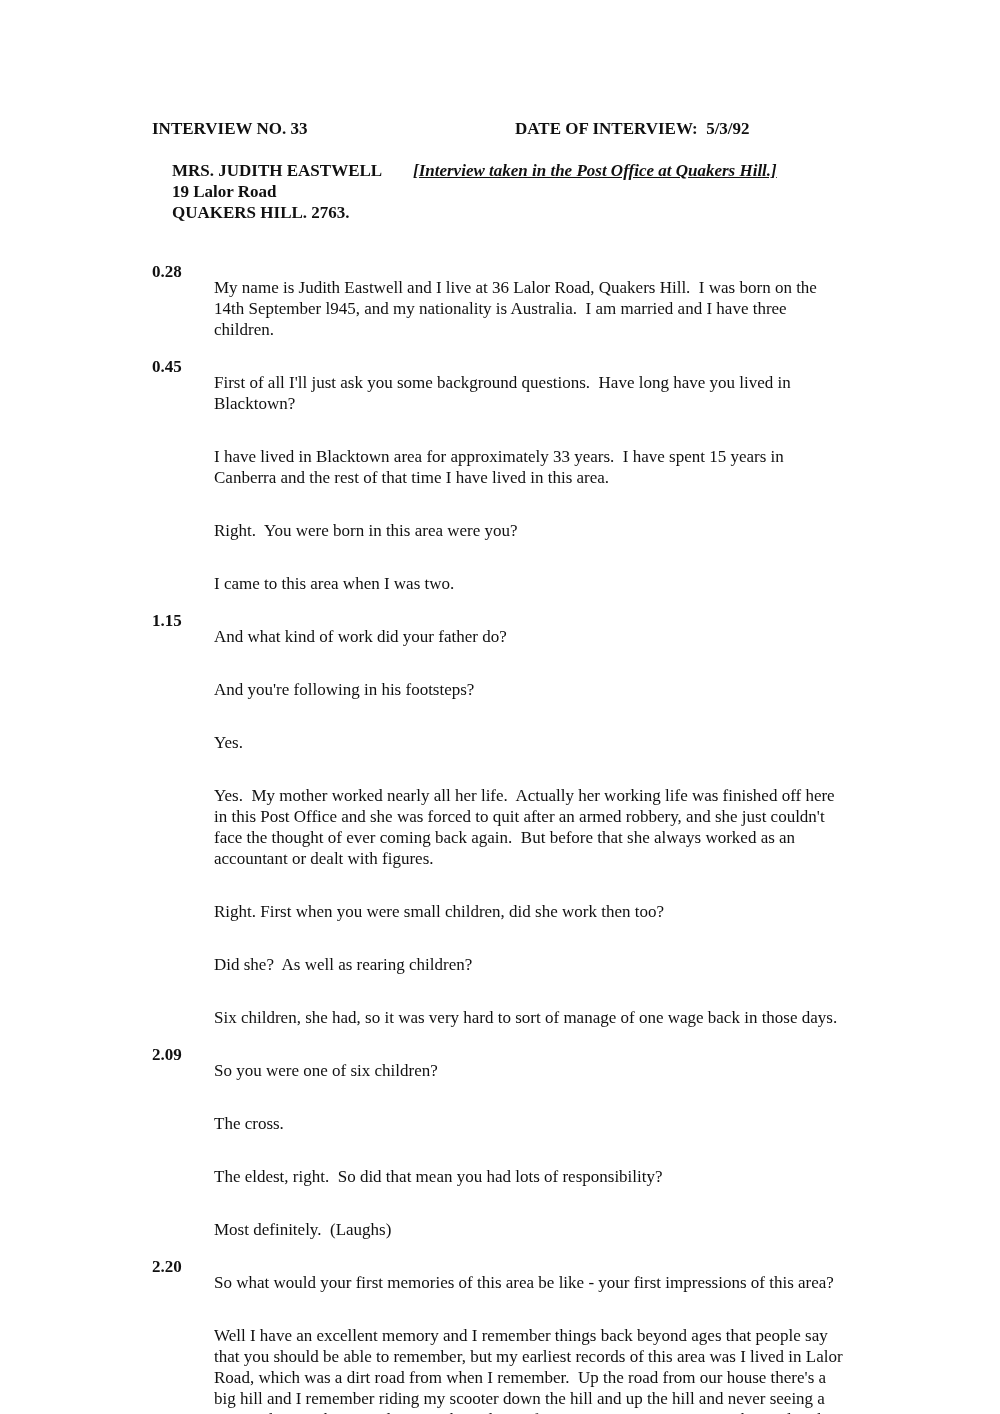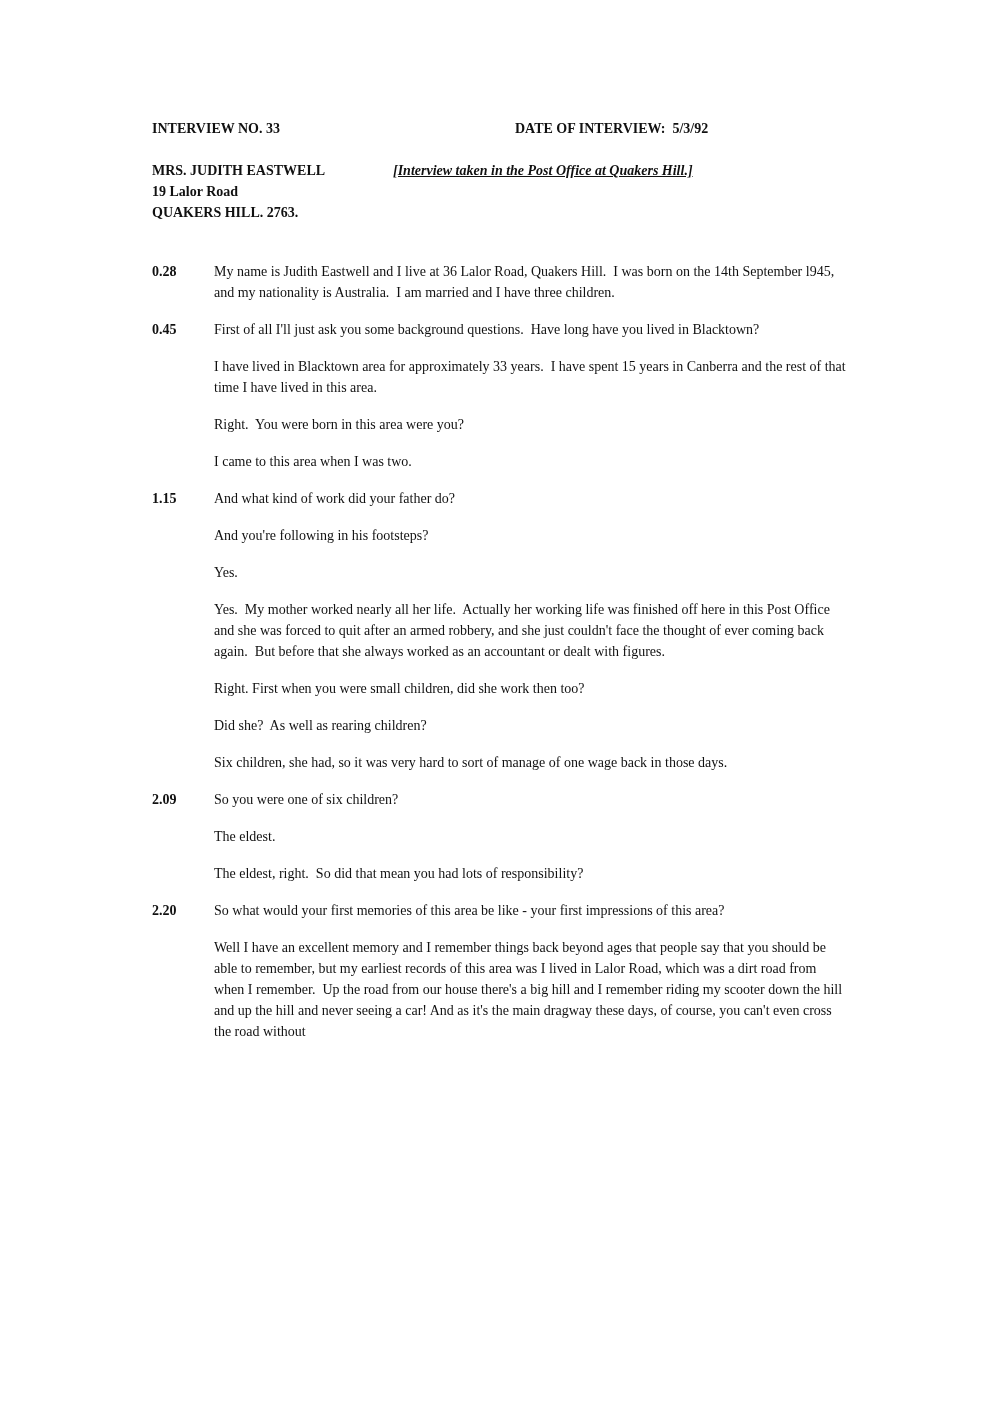--- a/index.html
+++ b/index.html
@@ -8,40 +8,40 @@
     width: 1000px;
     height: 1414px;
     font-family: "Liberation Serif", "DejaVu Serif", serif;
     color: #111111;
   }
   .page {
     width: 1000px;
     height: 1414px;
     background: #ffffff;
     padding: 118px 152px 40px 152px;
-    font-size: 14px;
+    font-size: 17px;
     line-height: 21px;
     overflow: hidden;
   }
   .pre { white-space: pre-wrap; }
   .bold { font-weight: 700; }
 
   
   .h-row1 { display: flex; }
   .h-left { width: 363px; flex: 0 0 363px; }
-  .h-block { margin-top: 21px; }
+  .h-block { margin-top: 21px; margin-left: 20px; }
   .h-name-row { display: flex; }
   .h-name { width: 241px; flex: 0 0 241px; }
   .h-note { font-weight: 700; font-style: italic; text-decoration: underline; }
 
   
   .transcript { margin-top: 38px; }
   .entry { display: flex; margin-bottom: 16px; }
   .ts { width: 62px; flex: 0 0 62px; font-weight: 700; }
-  .txt { width: 634px; flex: 1 1 auto; }
+  .txt { width: 634px; flex: 1 1 auto; margin-top: 16px; }
   .question { font-weight: 400; }
 </style>
 </head>
 <body>
 
 <div class="page">
 
   <div class="header">
     <div class="h-row1">
       <div class="h-left bold pre">INTERVIEW NO. 33</div>
@@ -122,28 +122,32 @@
       <div class="txt pre">Six children, she had, so it was very hard to sort of manage of one wage back in those days.</div>
     </div>
 
     <div class="entry">
       <div class="ts pre">2.09</div>
       <div class="txt question pre">So you were one of six children?</div>
     </div>
 
     <div class="entry">
       <div class="ts pre"></div>
-      <div class="txt pre">The eldest.</div>
+      <div class="txt pre">The cross.</div>
     </div>
 
     <div class="entry">
       <div class="ts pre"></div>
       <div class="txt question pre">The eldest, right.  So did that mean you had lots of responsibility?</div>
     </div>
 
+    <div class="entry">
+      <div class="ts pre"></div>
+      <div class="txt pre">Most definitely.  (Laughs)</div>
+    </div>
 
     <div class="entry">
       <div class="ts pre">2.20</div>
       <div class="txt question pre">So what would your first memories of this area be like - your first impressions of this area?</div>
     </div>
 
     <div class="entry">
       <div class="ts pre"></div>
       <div class="txt pre">Well I have an excellent memory and I remember things back beyond ages that people say that you should be able to remember, but my earliest records of this area was I lived in Lalor Road, which was a dirt road from when I remember.  Up the road from our house there's a big hill and I remember riding my scooter down the hill and up the hill and never seeing a car! And as it's the main dragway these days, of course, you can't even cross the road without</div>
     </div>

